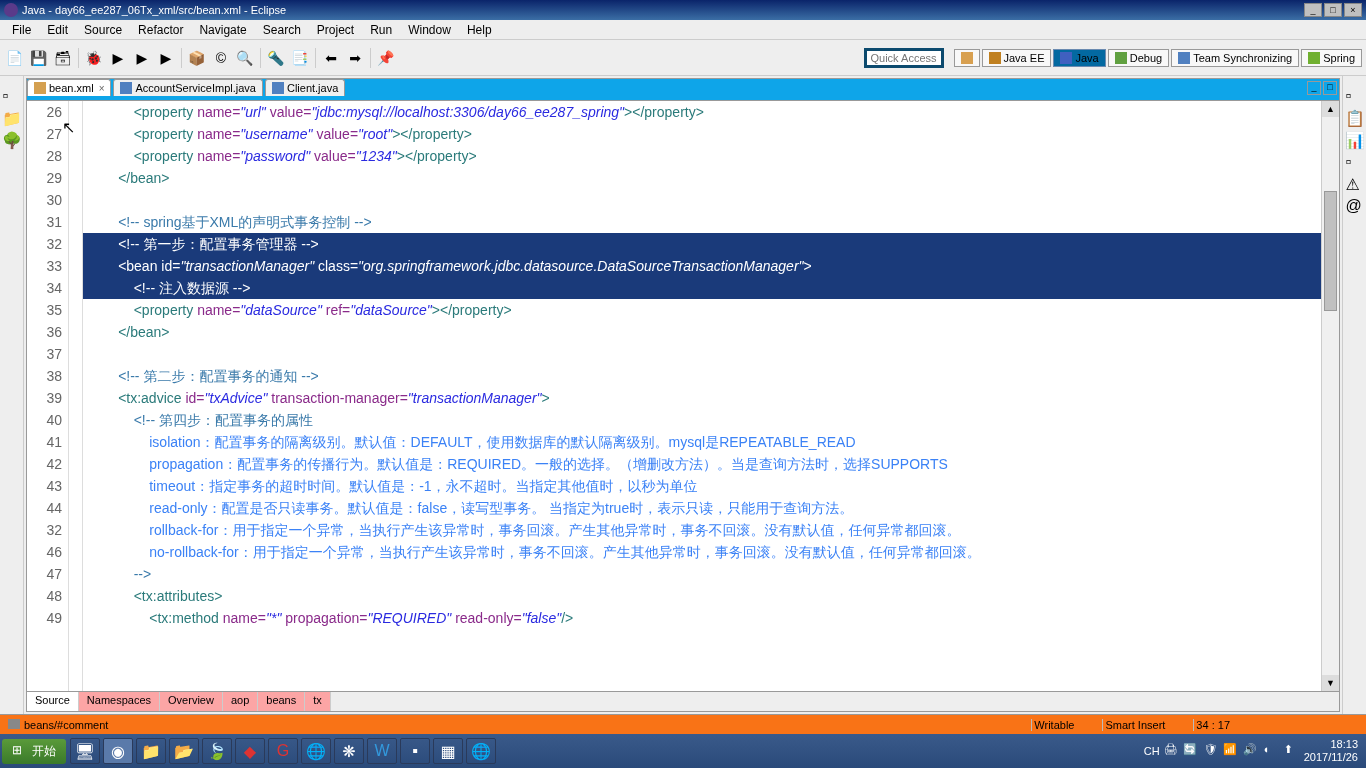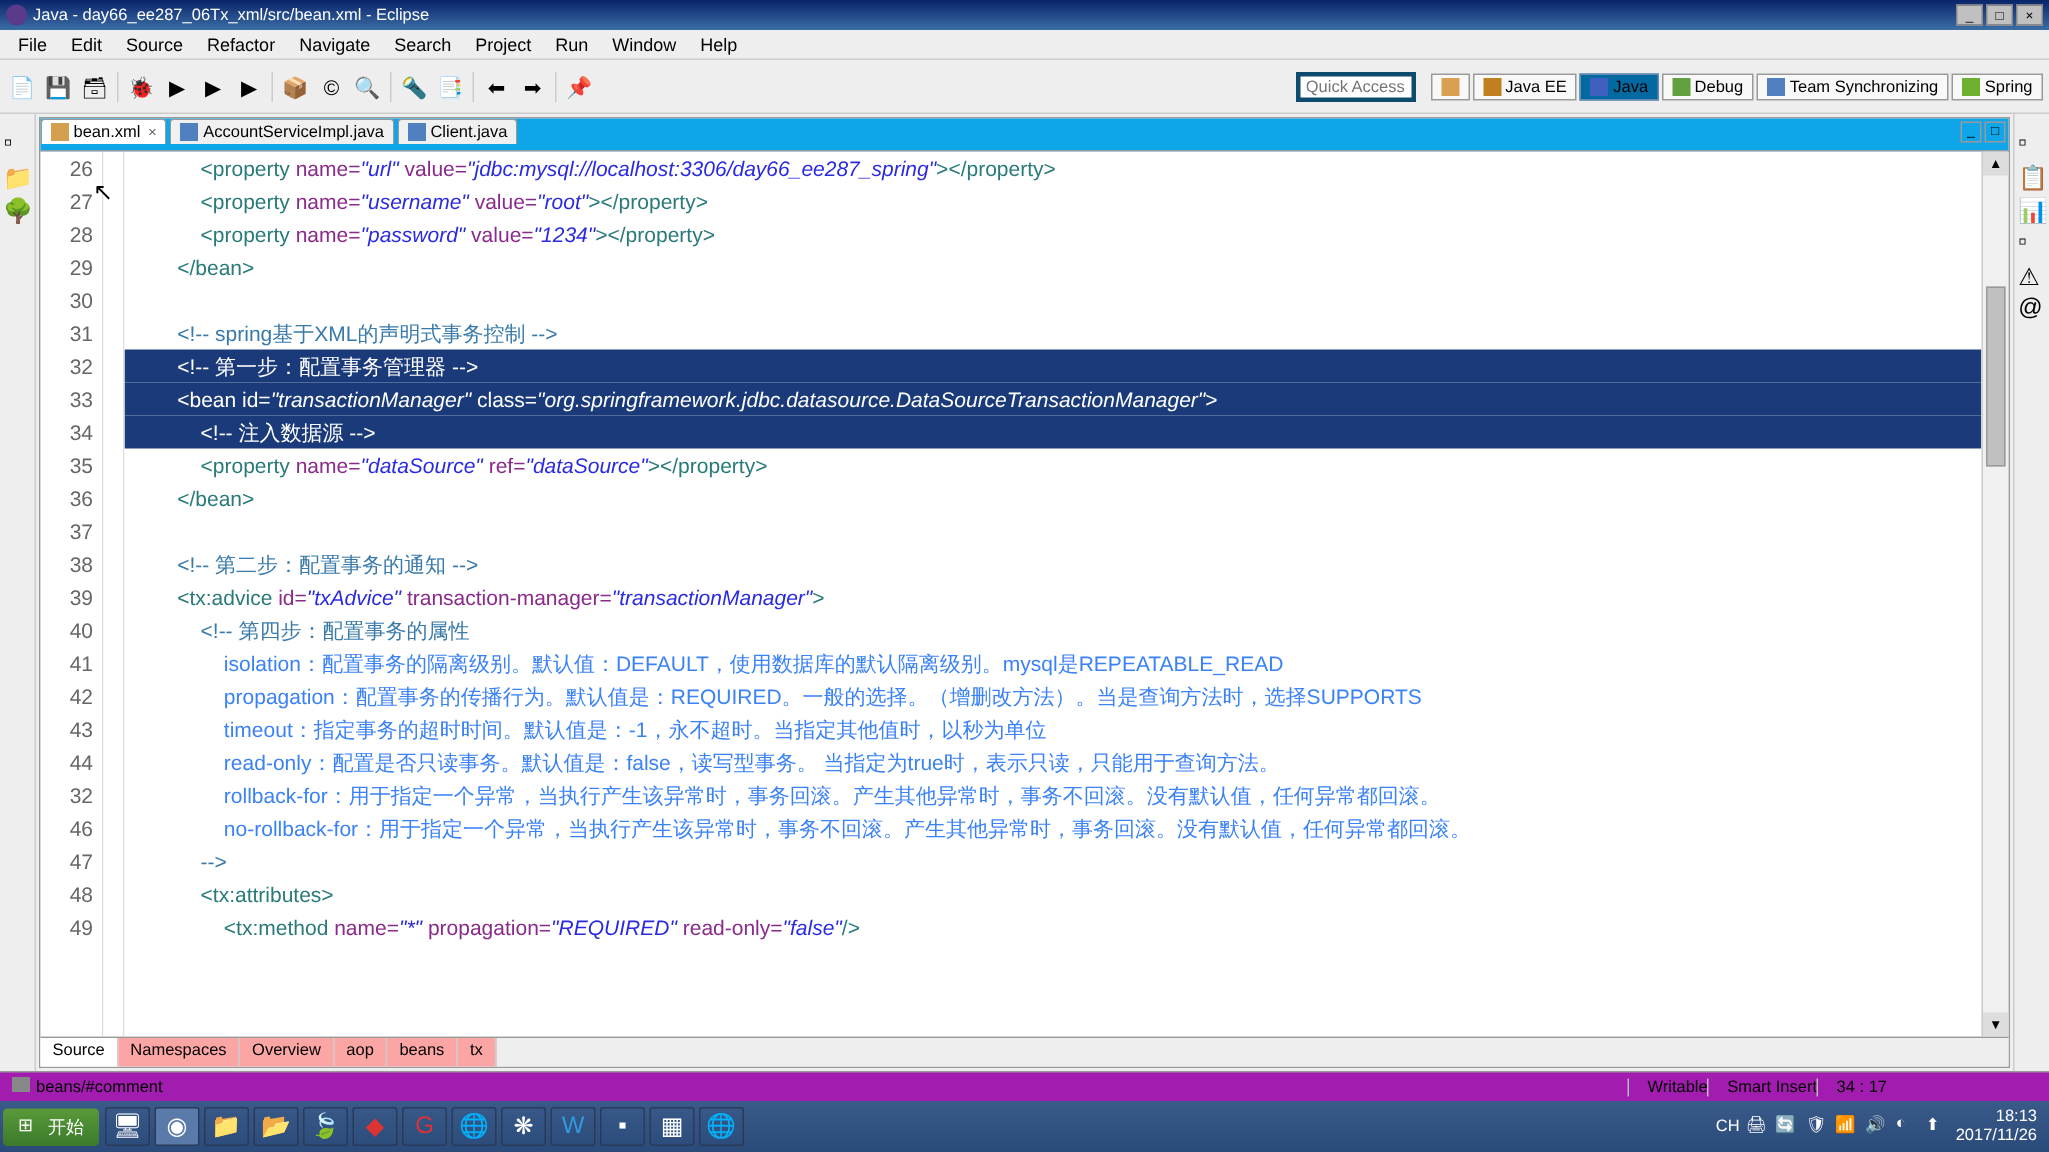--- a/index.html
+++ b/index.html
@@ -61,22 +61,22 @@
 .vscroll .thumb { position: absolute; left: 2px; right: 2px; top: 90px; height: 120px; background: #c0c0c0; border: 1px solid #999; }
 .vscroll .arrow { position: absolute; left: 0; right: 0; height: 16px; background: #ddd; text-align: center; font-size: 9px; line-height: 16px; }
 .vscroll .arrow.up { top: 0; }
 .vscroll .arrow.down { bottom: 0; }
 
 .editor-btabs { height: 20px; background: #eee; border-top: 1px solid #999; display: flex; font-size: 11px; }
 .editor-btabs .btab { padding: 2px 8px; border-right: 1px solid #ccc; background: #fca5a5; }
 .editor-btabs .btab.active { background: #fff; }
 
 
-.status-bar { height: 20px; background: #a21caf; border-top: 1px solid #999; display: flex; align-items: center; font-size: 11px; padding: 0 8px; gap: 0; }
-.status-bar .sb-item { border-left: 1px solid #bbb; padding-left: 12px; }
+.status-bar { height: 20px; background: #f97316; border-top: 1px solid #999; display: flex; align-items: center; font-size: 11px; padding: 0 8px; gap: 28px; }
+.status-bar .sb-item { border-left: 1px solid #bbb; padding-left: 2px; }
 .status-bar .crumb-icon { width: 12px; height: 10px; background: #888; display: inline-block; margin-right: 4px; }
 
 
 .taskbar { position: absolute; bottom: 0; left: 0; right: 0; height: 34px; background: linear-gradient(#3a5a8a, #2a4a7a); display: flex; align-items: center; padding: 0 2px; }
 .start-btn { background: linear-gradient(#5a9a3a, #3a7a2a); border-radius: 3px; padding: 4px 10px; color: #fff; font-size: 12px; display: flex; align-items: center; gap: 4px; }
 .start-btn .win-icon { width: 16px; height: 16px; display: inline-block; }
 .taskbar .tb-icons { display: flex; gap: 3px; margin-left: 4px; }
 .taskbar .tb-ic { width: 30px; height: 26px; border: 1px solid #2a3a5a; border-radius: 2px; display: flex; align-items: center; justify-content: center; font-size: 16px; color: #fff; }
 .taskbar .tb-ic.active { background: #5a7aaa; }
 .sys-tray { margin-left: auto; display: flex; align-items: center; gap: 4px; color: #fff; font-size: 11px; padding-right: 6px; }

